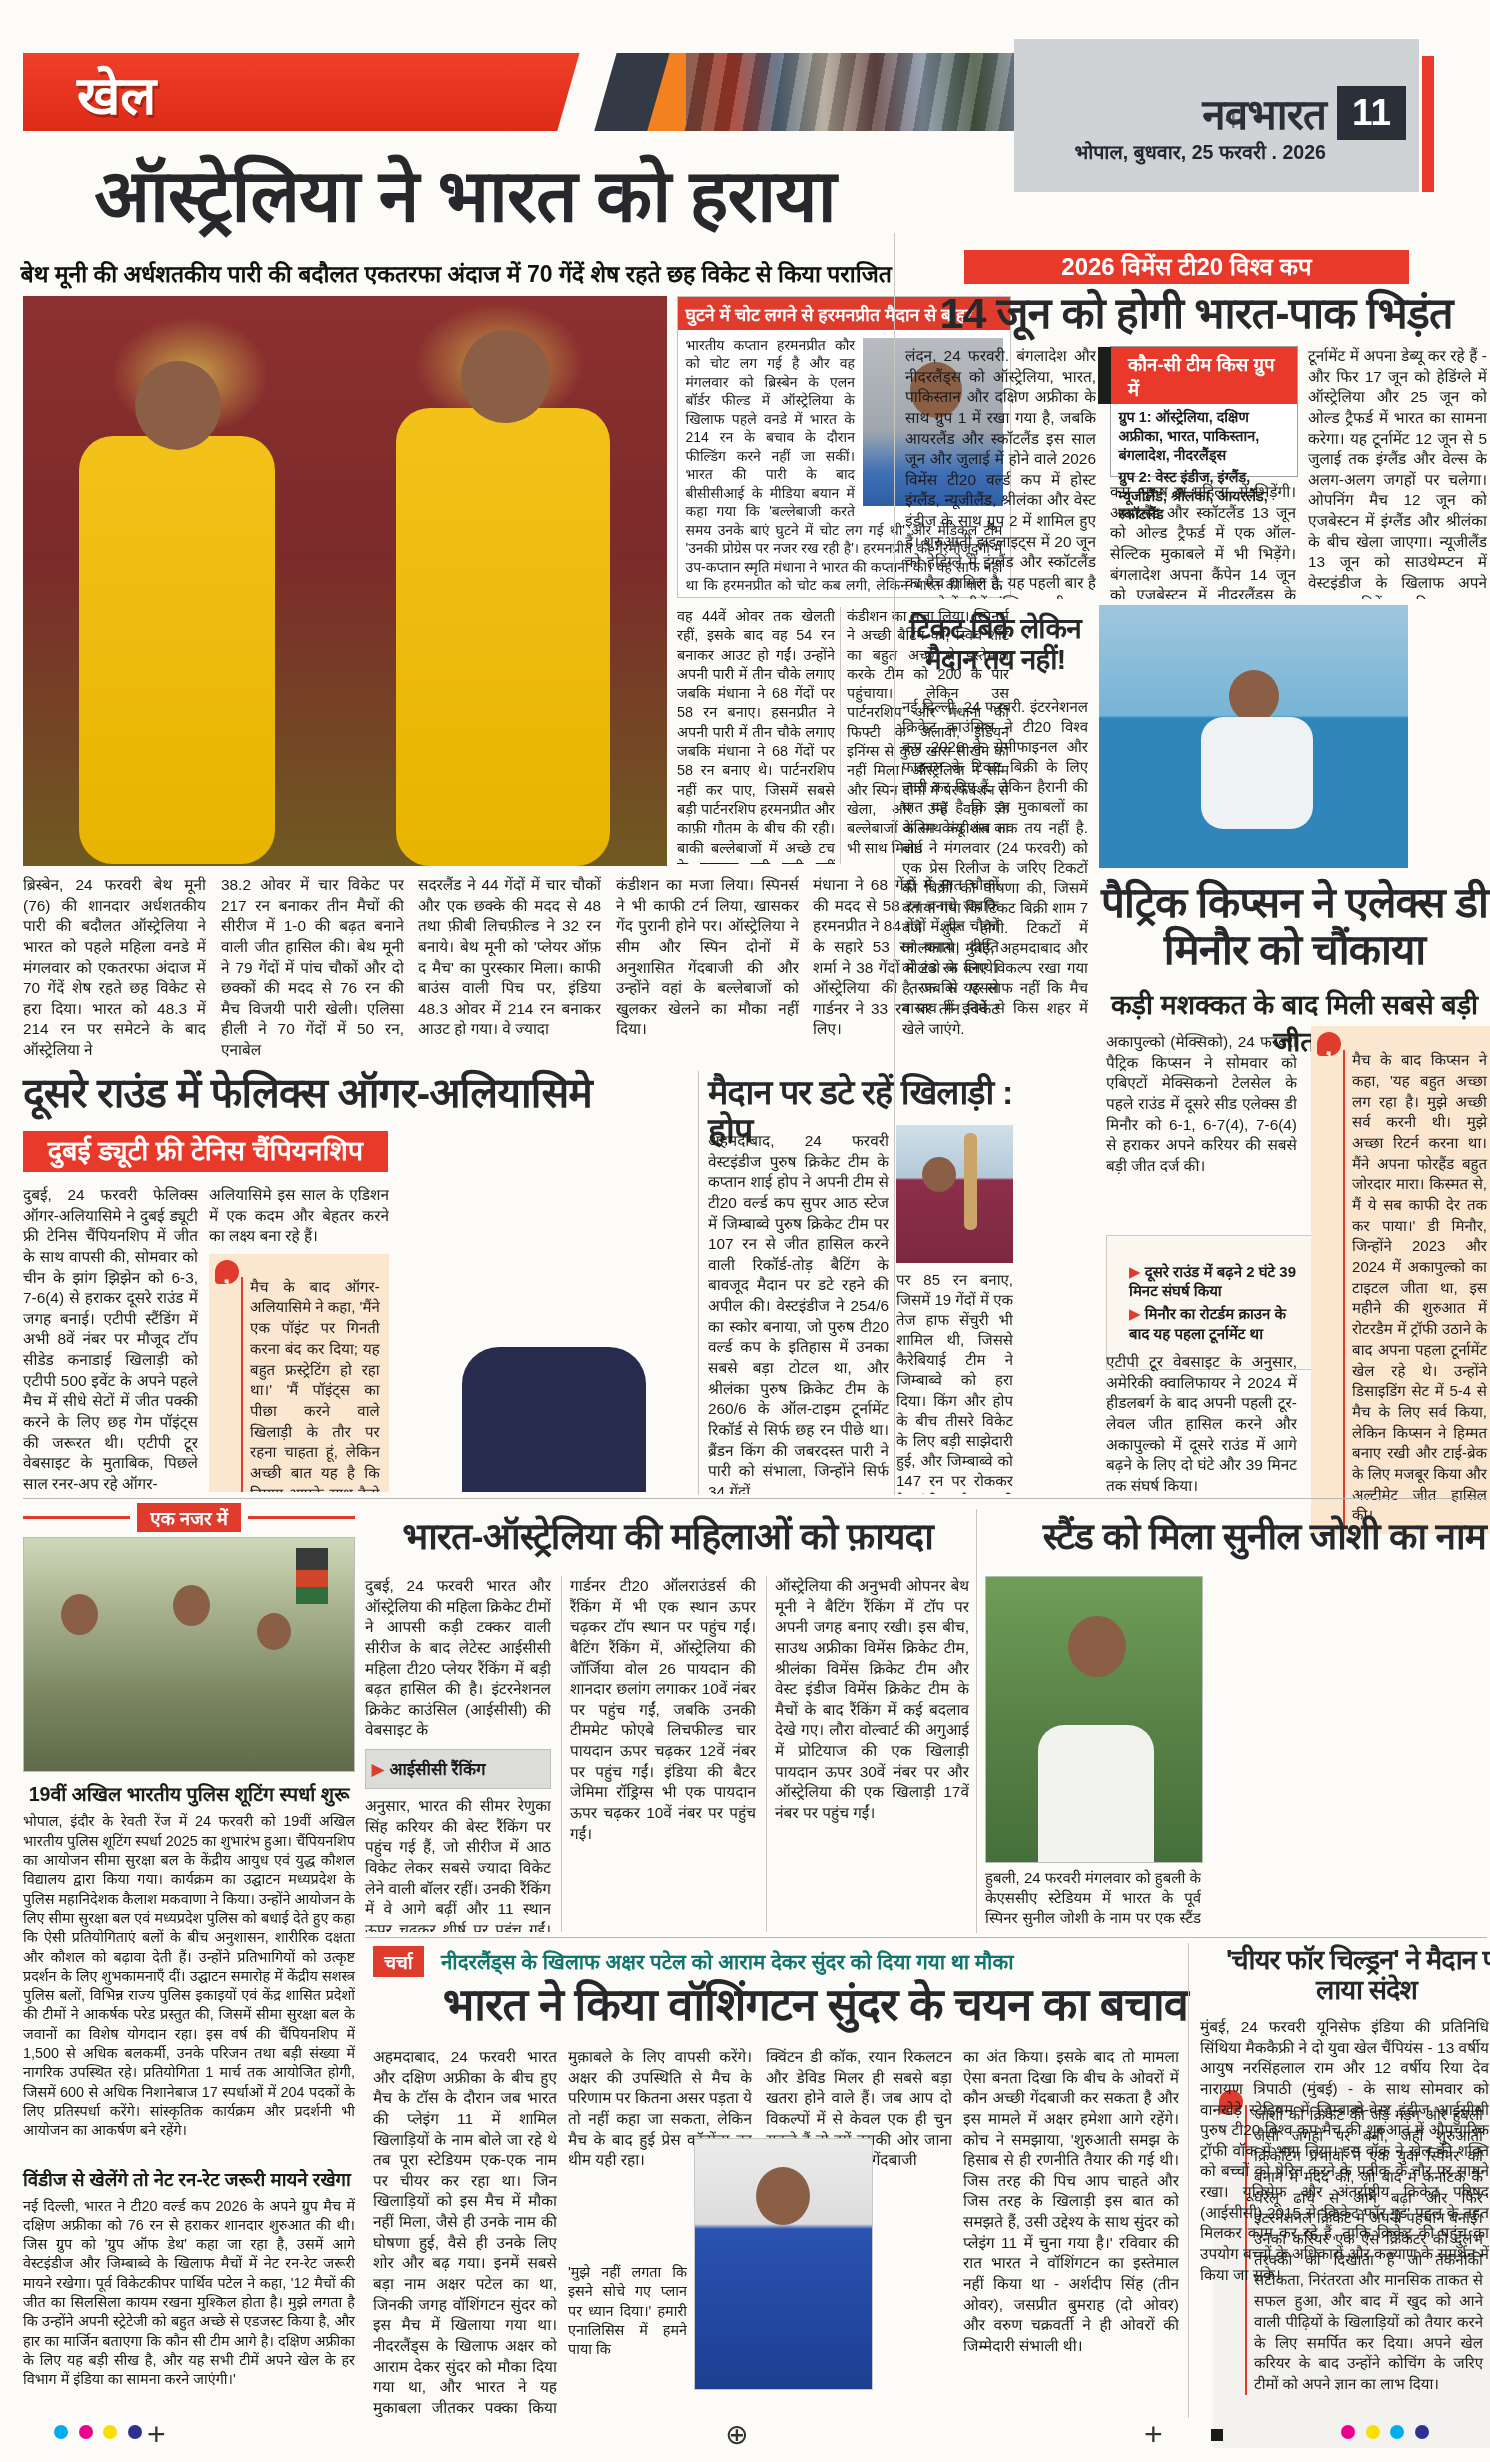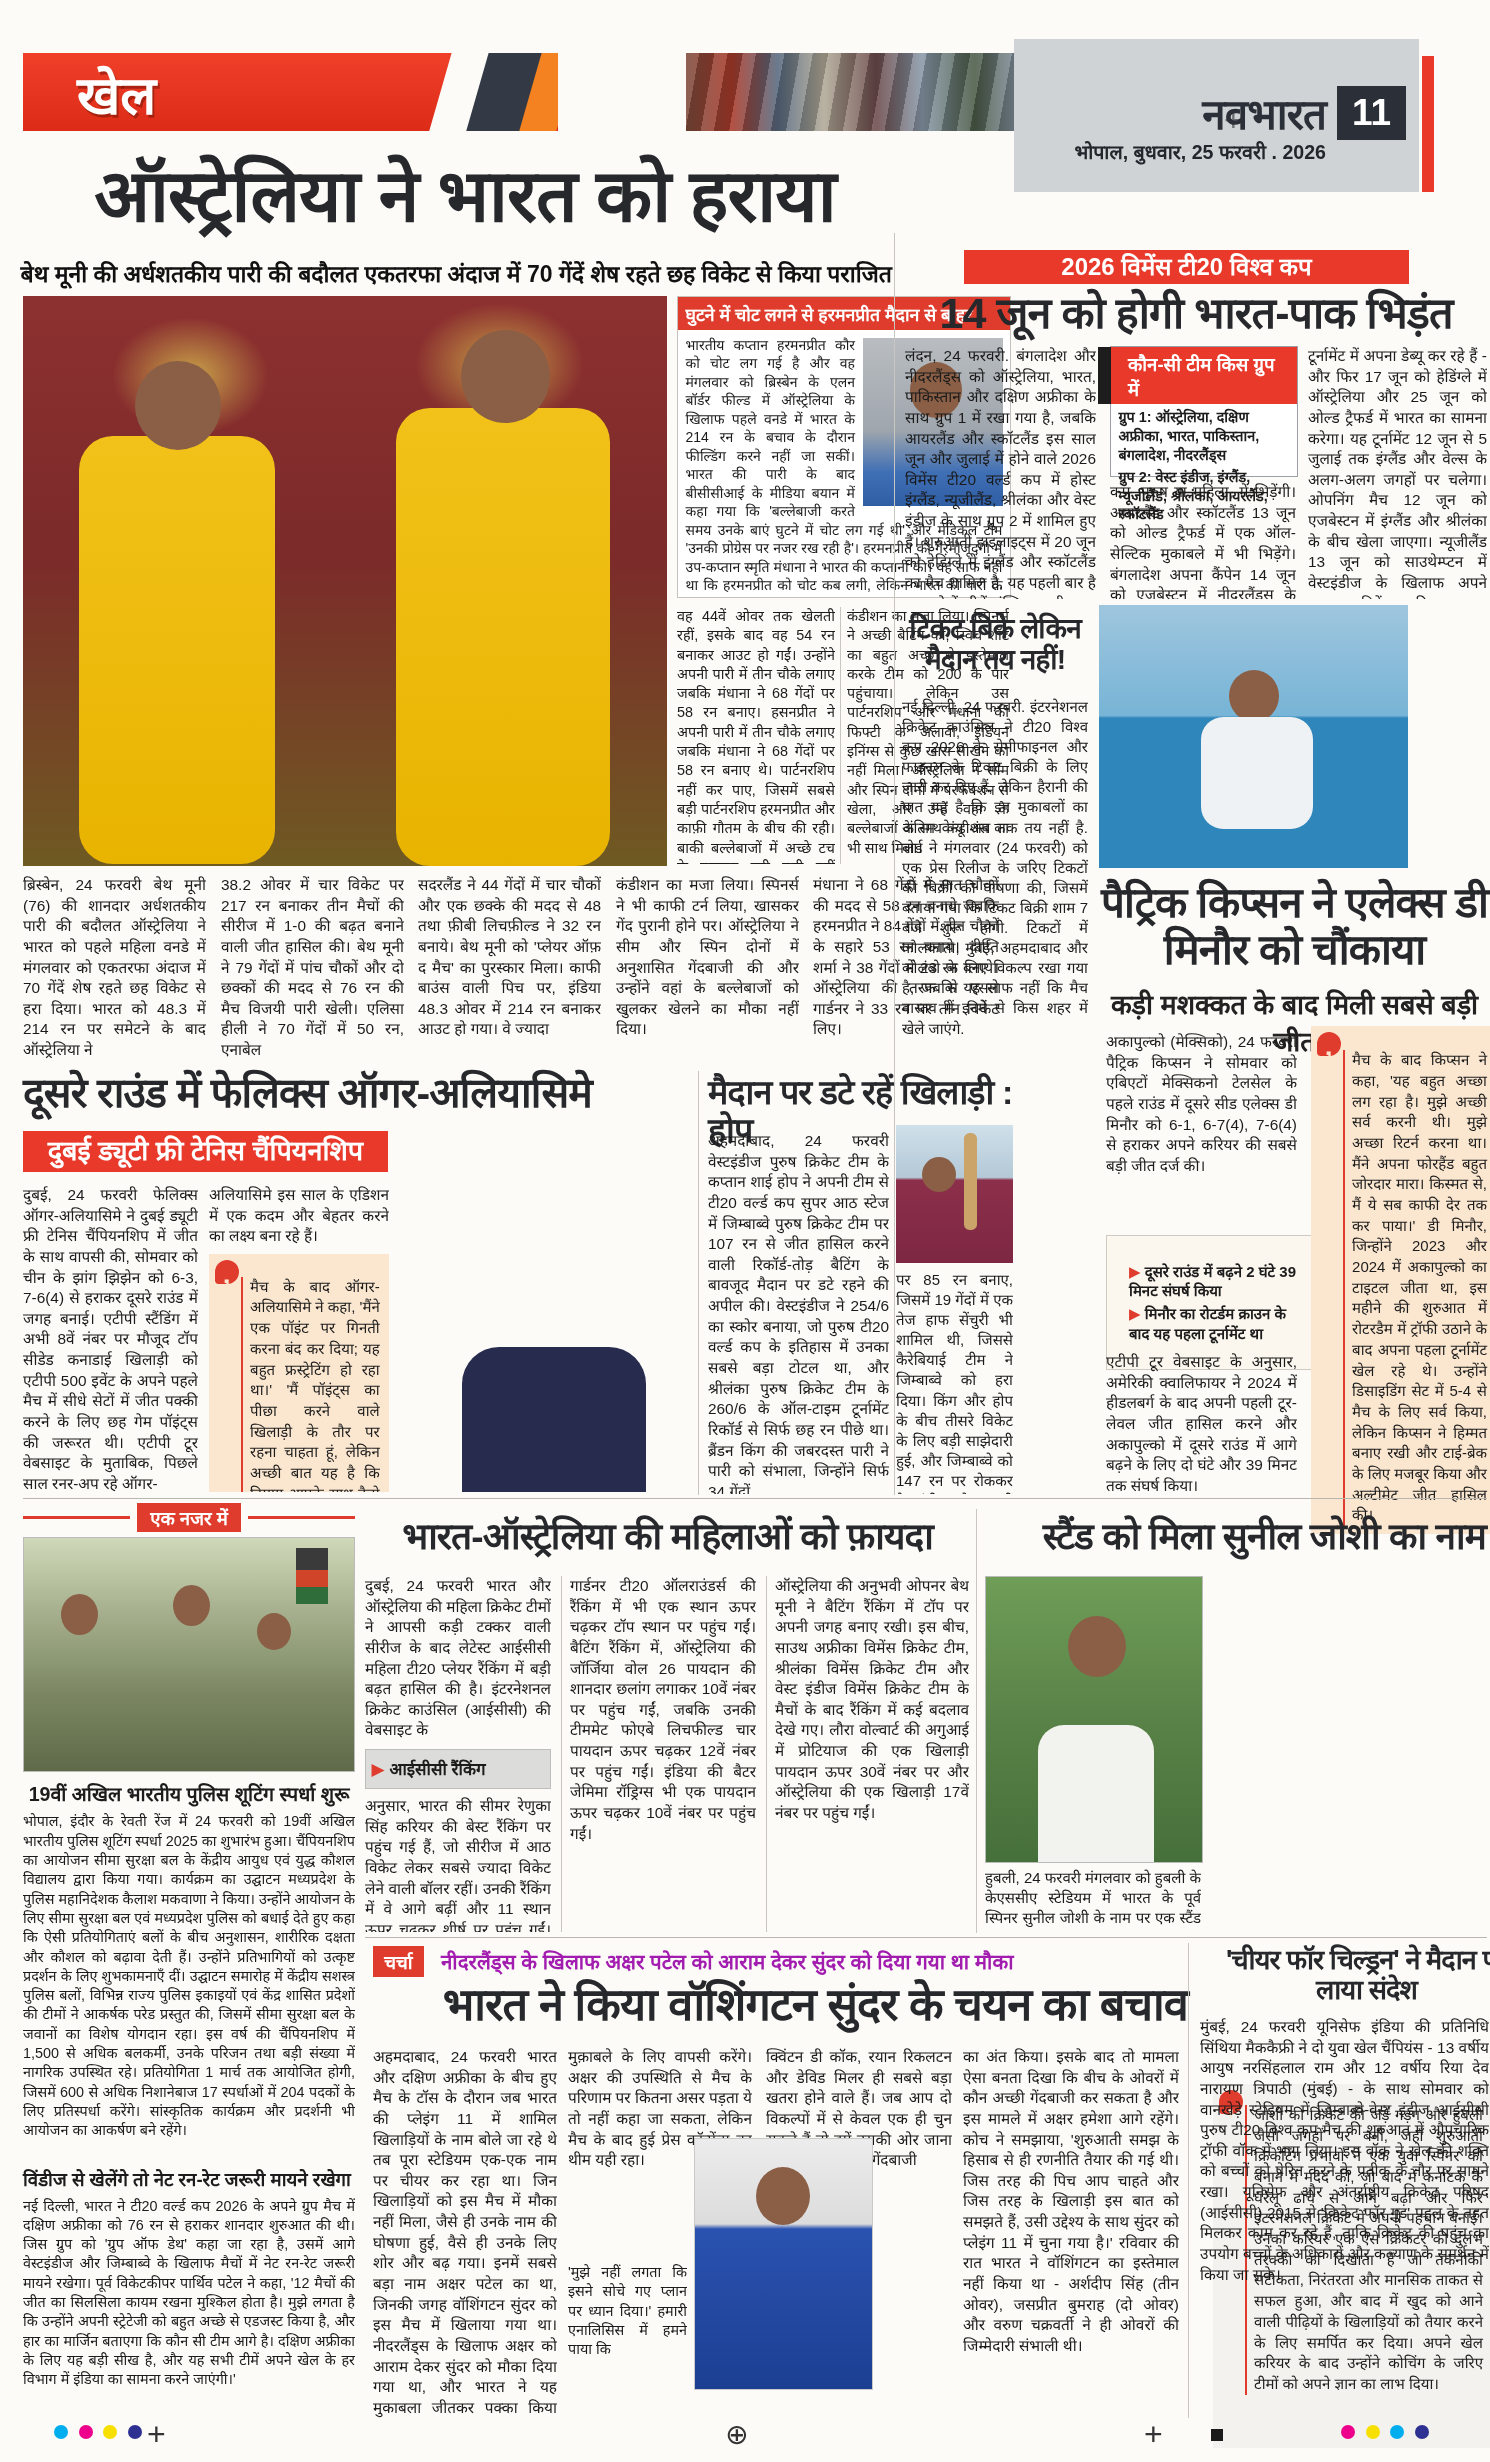--- a/index.html
+++ b/index.html
@@ -1,21 +1,21 @@
 <!DOCTYPE html>
 <html style="font-size:15px"><head>
 <meta charset="utf-8">
 <style>
   html,body{margin:0;padding:0;background:#e9e7e2;}
   #page{position:relative;width:1490px;height:2462px;background:#fcfbf8;margin:0 auto;overflow:hidden;
         font-family:"Liberation Sans","DejaVu Sans",sans-serif;color:#1c1c1c;}
   .abs{position:absolute;}
   .col{font-size:15.4px;line-height:1.34;text-align:justify;color:#1b1b1b;overflow:hidden;}
   
-  #khel-banner{left:23px;top:53px;width:535px;height:78px;background:linear-gradient(180deg,#f0402a,#dc2c17);overflow:hidden;}
+  #khel-banner{left:23px;top:53px;width:663px;height:78px;background:linear-gradient(180deg,#f0402a,#dc2c17);overflow:hidden;}
   #khel-banner .label{position:absolute;left:54px;top:3.7px;font-size:53px;font-weight:800;color:#fff;text-shadow:1.9px 2.8px 0 rgba(120,20,5,.55);}
   .slant{position:absolute;top:-7.5px;height:102px;transform:skewX(-16deg);}
   #collage{left:686px;top:53px;width:328px;height:78px;
     background:linear-gradient(90deg,#7d4a3c 0%,#a83a2a 14%,#56687e 28%,#b0a896 42%,#6b4a4a 58%,#8898a8 72%,#4a5a46 88%,#7d8a96 100%);}
   #collage:after{content:"";position:absolute;inset:0;background:repeating-linear-gradient(100deg,rgba(255,255,255,.12) 0 13px,rgba(0,0,0,.18) 13px 28px);}
   #masthead-gray{left:1014px;top:39px;width:405px;height:153px;background:#cfd3d6;}
   #paper-name{position:absolute;right:93px;top:45px;font-size:42px;font-weight:800;color:#2b2f38;letter-spacing:-0.9px;}
   #page-number{position:absolute;right:13px;top:47px;width:69px;height:54px;background:#2b2f38;color:#fff;
     font-size:37px;font-weight:800;display:flex;align-items:center;justify-content:center;}
   #masthead-dateline{position:absolute;right:93px;top:99px;font-size:19.6px;font-weight:800;color:#23262c;}
@@ -218,21 +218,21 @@
   <div class="abs col" style="left:985px;top:1868px;width:216px;height:61px;font-size:15px;">हुबली, 24 फरवरी मंगलवार को हुबली के केएससीए स्टेडियम में भारत के पूर्व स्पिनर सुनील जोशी के नाम पर एक स्टैंड का नाम रखना कोई रस्मी समारोह नहीं था - यह मेहनत, अनुशासन और शांत उत्कृष्टता पर आधारित यात्रा का उत्सव था। जोशी ने 1996 से 2001 के बीच 15 टेस्ट मैचों और 69 वनडे इंटरनेशनल मैचों में भारत का प्रतिनिधित्व किया और सभी फॉर्मेट में 100 से ज्यादा इंटरनेशनल विकेट लिए। उनकी बॉलिंग की सटीकता के लिए खिलाड़ी और मेंटर दोनों के रूप में सम्मानित किया गया।</div>
   <div class="abs quote-box gray" style="left:1213px;top:1576px;width:257px;height:343px;">
     <div class="quote-mark">‚</div>
     <div class="quote-text" style="margin-top:9.3px;">जोशी की क्रिकेट की जड़ें गड़ग और हुबली जैसी जगहों पर बनीं, जहाँ शुरुआती क्रिकेटिंग प्रभावों ने एक युवा स्पिनर को बनाने में मदद की, जो बाद में कर्नाटक के घरेलू ढांचे से आगे बढ़ा और फिर इंटरनेशनल क्रिकेट में अपनी पहचान बनाई। उनका करियर एक ऐसे क्रिकेटर की दुर्लभ तरक्की को दिखाता है जो तकनीकी सटीकता, निरंतरता और मानसिक ताकत से सफल हुआ, और बाद में खुद को आने वाली पीढ़ियों के खिलाड़ियों को तैयार करने के लिए समर्पित कर दिया। अपने खेल करियर के बाद उन्होंने कोचिंग के जरिए टीमों को अपने ज्ञान का लाभ दिया।</div>
   </div>
 
   <div class="abs hline" style="left:365px;top:1937px;width:1122px;"></div>
 
   <div class="abs" style="left:373px;top:1946px;">
     <span class="charcha">चर्चा</span>
-    <span style="font-size:20.5px;font-weight:700;color:#a21caf;margin-left:13px;">नीदरलैंड्स के खिलाफ अक्षर पटेल को आराम देकर सुंदर को दिया गया था मौका</span>
+    <span style="font-size:20.5px;font-weight:700;color:#0f766e;margin-left:13px;">नीदरलैंड्स के खिलाफ अक्षर पटेल को आराम देकर सुंदर को दिया गया था मौका</span>
   </div>
   <div class="abs bighead" style="left:373px;top:1980px;width:815px;font-size:45px;text-align:right;">भारत ने किया वॉशिंगटन सुंदर के चयन का बचाव</div>
   <div class="abs col" style="left:373px;top:2047px;width:184px;height:371px;">अहमदाबाद, 24 फरवरी भारत और दक्षिण अफ्रीका के बीच हुए मैच के टॉस के दौरान जब भारत की प्लेइंग 11 में शामिल खिलाड़ियों के नाम बोले जा रहे थे तब पूरा स्टेडियम एक-एक नाम पर चीयर कर रहा था। जिन खिलाड़ियों को इस मैच में मौका नहीं मिला, जैसे ही उनके नाम की घोषणा हुई, वैसे ही उनके लिए शोर और बढ़ गया। इनमें सबसे बड़ा नाम अक्षर पटेल का था, जिनकी जगह वॉशिंगटन सुंदर को इस मैच में खिलाया गया था। नीदरलैंड्स के खिलाफ अक्षर को आराम देकर सुंदर को मौका दिया गया था, और भारत ने यह मुकाबला जीतकर पक्का किया कि वे अगले</div>
   <div class="abs col" style="left:568px;top:2047px;width:184px;height:371px;">मुक़ाबले के लिए वापसी करेंगे। अक्षर की उपस्थिति से मैच के परिणाम पर कितना असर पड़ता ये तो नहीं कहा जा सकता, लेकिन मैच के बाद हुई प्रेस कॉन्फ्रेंस का थीम यही रहा।</div>
   <div class="abs col" style="left:766px;top:2047px;width:186px;height:371px;">क्विंटन डी कॉक, रयान रिकलटन और डेविड मिलर ही सबसे बड़ा खतरा होने वाले हैं। जब आप दो विकल्पों में से केवल एक ही चुन सकते हैं तो हमें उसकी ओर जाना पड़ा जो पावरप्ले में गेंदबाजी</div>
   <div class="abs col" style="left:963px;top:2047px;width:216px;height:371px;">का अंत किया। इसके बाद तो मामला ऐसा बनता दिखा कि बीच के ओवरों में कौन अच्छी गेंदबाजी कर सकता है और इस मामले में अक्षर हमेशा आगे रहेंगे। कोच ने समझाया, 'शुरुआती समझ के हिसाब से ही रणनीति तैयार की गई थी। जिस तरह की पिच आप चाहते और जिस तरह के खिलाड़ी इस बात को समझते हैं, उसी उद्देश्य के साथ सुंदर को प्लेइंग 11 में चुना गया है।' रविवार की रात भारत ने वॉशिंगटन का इस्तेमाल नहीं किया था - अर्शदीप सिंह (तीन ओवर), जसप्रीत बुमराह (दो ओवर) और वरुण चक्रवर्ती ने ही ओवरों की जिम्मेदारी संभाली थी।</div>
   <div class="abs photo" id="sundar-photo" style="left:694px;top:2138px;width:177px;height:250px;">
     <div class="head" style="left:61px;top:28px;width:54px;height:58px;"></div>
   </div>
   <div class="abs col" style="left:568px;top:2263px;width:119px;height:155px;font-size:14.4px;">'मुझे नहीं लगता कि इसने सोचे गए प्लान पर ध्यान दिया।' हमारी एनालिसिस में हमने पाया कि</div>

